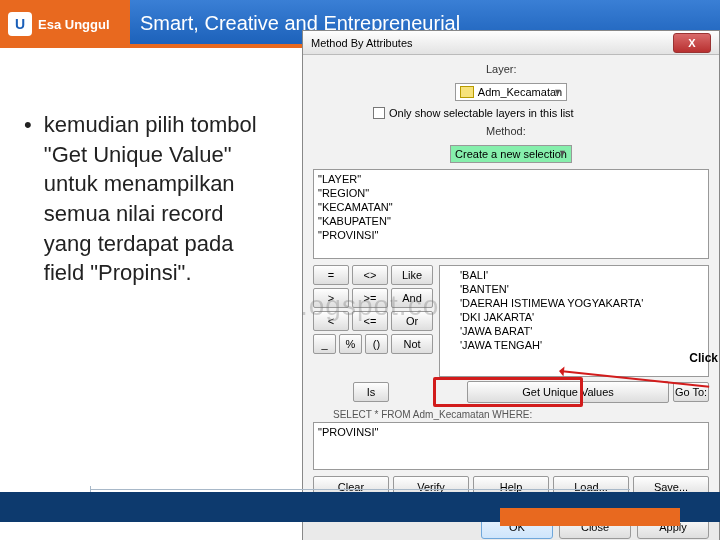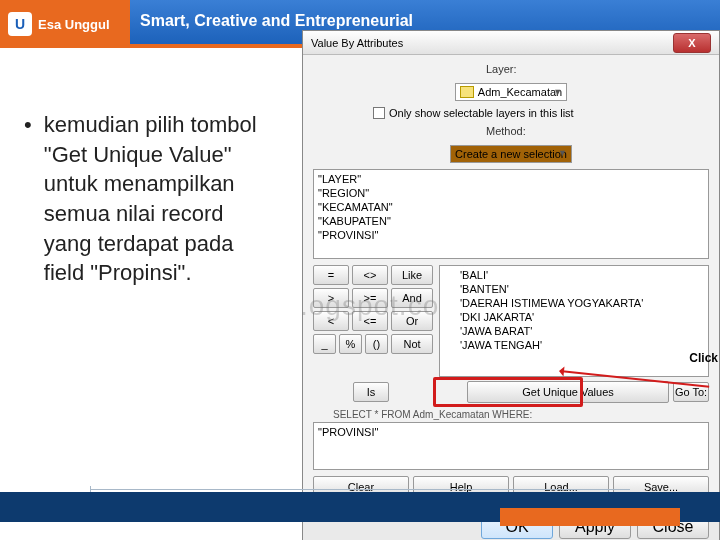--- a/index.html
+++ b/index.html
@@ -3,42 +3,42 @@
 <meta charset="utf-8">
 <style>
 * { box-sizing: border-box; margin: 0; padding: 0; }
 body { font-family: Arial, sans-serif; width: 720px; height: 540px; background: #fff; position: relative; overflow: hidden; }
 
 
 .header { position: relative; height: 48px; background: linear-gradient(#3a7fd5, #1a5fb8); }
 .logo-box { position: absolute; left: 0; top: 0; width: 130px; height: 48px; background: #e8691f; display: flex; align-items: center; padding-left: 8px; }
 .logo-box .logo-icon { width: 24px; height: 24px; background: #fff; border-radius: 4px; margin-right: 6px; display: flex; align-items: center; justify-content: center; color: #1a5fb8; font-weight: bold; font-size: 14px; }
 .logo-box .logo-text { color: #fff; font-size: 13px; font-weight: bold; }
-.header-title { position: absolute; left: 140px; top: 12px; color: #fff; font-size: 16px; font-weight: bold; }
+.header-title { position: absolute; left: 140px; top: 12px; color: #fff; font-size: 20px; font-weight: normal; }
 .header-underline { position: absolute; top: 44px; left: 0; right: 0; height: 4px; background: #e8691f; }
 
 
 .instruction { position: absolute; left: 24px; top: 110px; width: 260px; font-size: 22px; line-height: 1.35; color: #222; }
 .instruction .bullet { display: inline-block; vertical-align: top; }
 .instruction .btxt { display: inline-block; width: 230px; margin-left: 6px; }
 
 
 .dialog { position: absolute; left: 302px; top: 30px; width: 418px; background: #f2f2f2; border: 1px solid #888; font-size: 11px; }
 .dialog-title { background: linear-gradient(#fefefe,#e3e3e3); height: 24px; padding: 4px 8px; font-weight: normal; border-bottom: 1px solid #bbb; display: flex; justify-content: space-between; align-items: center; }
 .close-btn { width: 38px; height: 20px; background: linear-gradient(#d96a6a,#b83030); color: #fff; border: 1px solid #933; border-radius: 3px; display: flex; align-items: center; justify-content: center; font-weight: bold; }
 
 .dialog-body { padding: 8px 10px; }
 .row { display: flex; align-items: center; margin-bottom: 6px; gap: 8px; flex-direction: column; }
 .label { width: 50px; color: #333; }
 .layer-select { flex: 1; background: #fff; border: 1px solid #999; height: 36px; padding: 2px 4px; display: flex; align-items: center; position: relative; }
 .layer-select::after { content: "▼"; position: absolute; right: 4px; font-size: 9px; color: #555; }
 .layer-icon { width: 14px; height: 12px; background: #f7e27a; border: 1px solid #b89b00; margin-right: 4px; }
 .checkbox-row { margin-left: 60px; display: flex; align-items: center; gap: 4px; margin-bottom: 6px; }
 .checkbox { width: 12px; height: 12px; border: 1px solid #777; background: #fff; }
-.method-select { flex: 1; background: #a16207; border: 1px solid #999; height: 20px; padding: 2px 4px; position: relative; }
+.method-select { flex: 1; background: #86efac; border: 1px solid #999; height: 20px; padding: 2px 4px; position: relative; }
 .method-select::after { content: "▼"; position: absolute; right: 4px; font-size: 9px; color: #555; }
 
 .field-list { background: #fff; border: 1px solid #999; height: 90px; padding: 2px 4px; margin-bottom: 6px; overflow: hidden; }
 .field-list div { padding: 1px 0; }
 
 .op-area { display: flex; gap: 6px; margin-bottom: 4px; position: relative; }
 .op-grid { display: grid; grid-template-columns: 36px 36px 42px; gap: 3px; }
 .op-btn { background: linear-gradient(#fefefe,#dedede); border: 1px solid #999; border-radius: 2px; height: 20px; display: flex; align-items: center; justify-content: center; font-size: 11px; }
 .value-list { flex: 1; background: #fff; border: 1px solid #999; height: 112px; padding: 2px 20px; overflow: hidden; }
 .value-list div { padding: 1px 0; white-space: nowrap; }
@@ -51,21 +51,21 @@
 
 .highlight-box { position: absolute; border: 3px solid #d21c1c; border-radius: 2px; pointer-events: none; }
 
 .sql-label { margin-top: 6px; color: #555; font-size: 10px; margin-left: 20px; }
 .sql-box { background: #fff; border: 1px solid #999; height: 48px; padding: 3px 4px; margin-top: 2px; }
 
 .bottom-btns { display: flex; gap: 4px; margin-top: 6px; }
 .bottom-btns .dbtn { flex: 1; background: linear-gradient(#fefefe,#dedede); border: 1px solid #999; border-radius: 2px; height: 22px; display: flex; align-items: center; justify-content: center; font-size: 11px; }
 
 .footer-btns { display: flex; justify-content: flex-end; gap: 6px; padding: 8px 10px; background: #eaeaea; border-top: 1px solid #ccc; }
-.footer-btns .fbtn { width: 72px; height: 24px; background: linear-gradient(#fefefe,#dedede); border: 1px solid #999; border-radius: 3px; display: flex; align-items: center; justify-content: center; font-size: 16px; }
+.footer-btns .fbtn { width: 72px; height: 24px; background: linear-gradient(#fefefe,#dedede); border: 1px solid #999; border-radius: 3px; display: flex; align-items: center; justify-content: center; font-size: 11px; }
 .footer-btns .fbtn.ok { background: linear-gradient(#eaf4ff,#cfe5fb); border-color: #6fa7db; }
 
 
 .watermark { position: absolute; left: 300px; top: 290px; font-size: 28px; color: rgba(120,120,120,0.35); letter-spacing: 1px; pointer-events: none; }
 
 
 .arrow { position: absolute; left: 560px; top: 370px; width: 150px; height: 2px; background: #d21c1c; transform: rotate(6deg); transform-origin: left center; }
 .arrow::before { content: ""; position: absolute; left: -6px; top: -4px; border: 5px solid transparent; border-right-color: #d21c1c; }
 .click-label { position: absolute; right: 2px; top: 351px; font-size: 12px; font-weight: bold; }
 
@@ -87,21 +87,21 @@
   <div class="header-underline"></div>
 </div>
 
 <div class="instruction">
   <span class="bullet">•</span>
   <span class="btxt">kemudian pilih tombol "Get Unique Value" untuk menampilkan semua nilai record yang terdapat pada field "Propinsi".</span>
 </div>
 
 <div class="dialog">
   <div class="dialog-title">
-    <span>Value By Attributes</span>
+    <span>Method By Attributes</span>
     <span class="close-btn">X</span>
   </div>
   <div class="dialog-body">
 
     <div class="row">
       <span class="label">Layer:</span>
       <div class="layer-select">
         <span class="layer-icon"></span>
         <span>Adm_Kecamatan</span>
       </div>
@@ -163,30 +163,31 @@
       <div class="highlight-box" style="left:120px; top:-4px; width:150px; height:30px;"></div>
     </div>
 
     <div class="sql-label">SELECT * FROM Adm_Kecamatan WHERE:</div>
     <div class="sql-box">
       <span>"PROVINSI"</span>
     </div>
 
     <div class="bottom-btns">
       <div class="dbtn">Clear</div>
+      <div class="dbtn">Verify</div>
       <div class="dbtn">Help</div>
       <div class="dbtn">Load...</div>
       <div class="dbtn">Save...</div>
     </div>
   </div>
 
   <div class="footer-btns">
     <div class="fbtn ok">OK</div>
+    <div class="fbtn">Close</div>
     <div class="fbtn">Apply</div>
-    <div class="fbtn">Close</div>
   </div>
 </div>
 
 <div class="watermark">.ogspot.co</div>
 
 <div class="arrow"></div>
 <div class="click-label">Click</div>
 
 <div class="footer-line"></div>
 <div class="footer-tick"></div>

